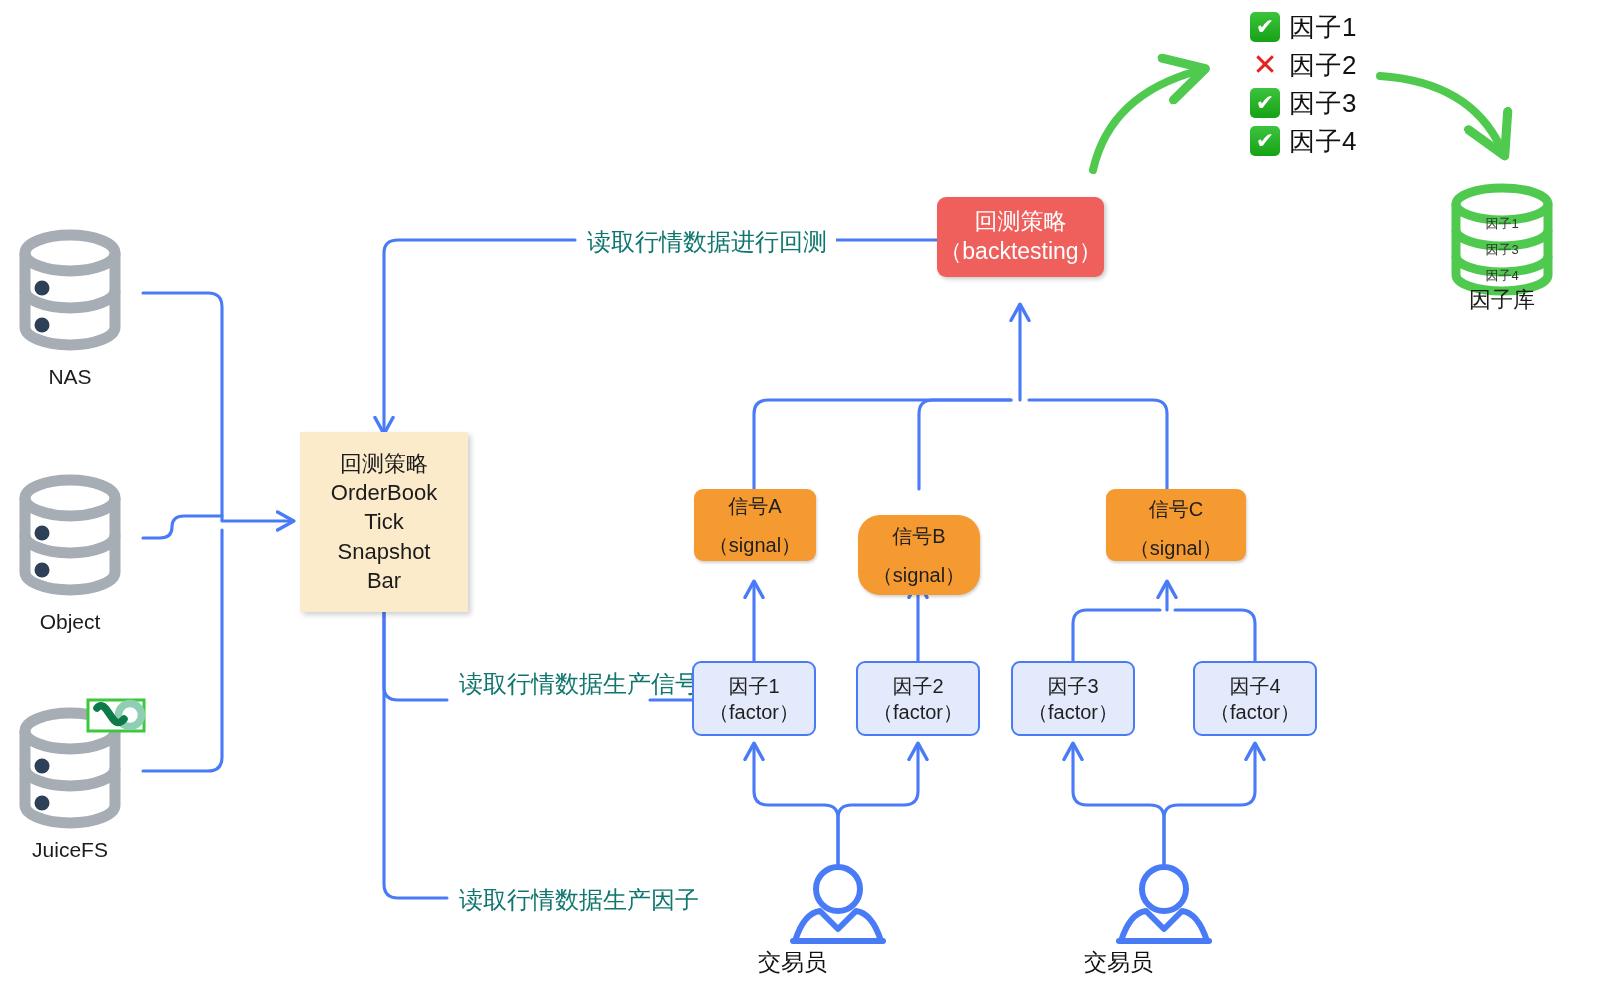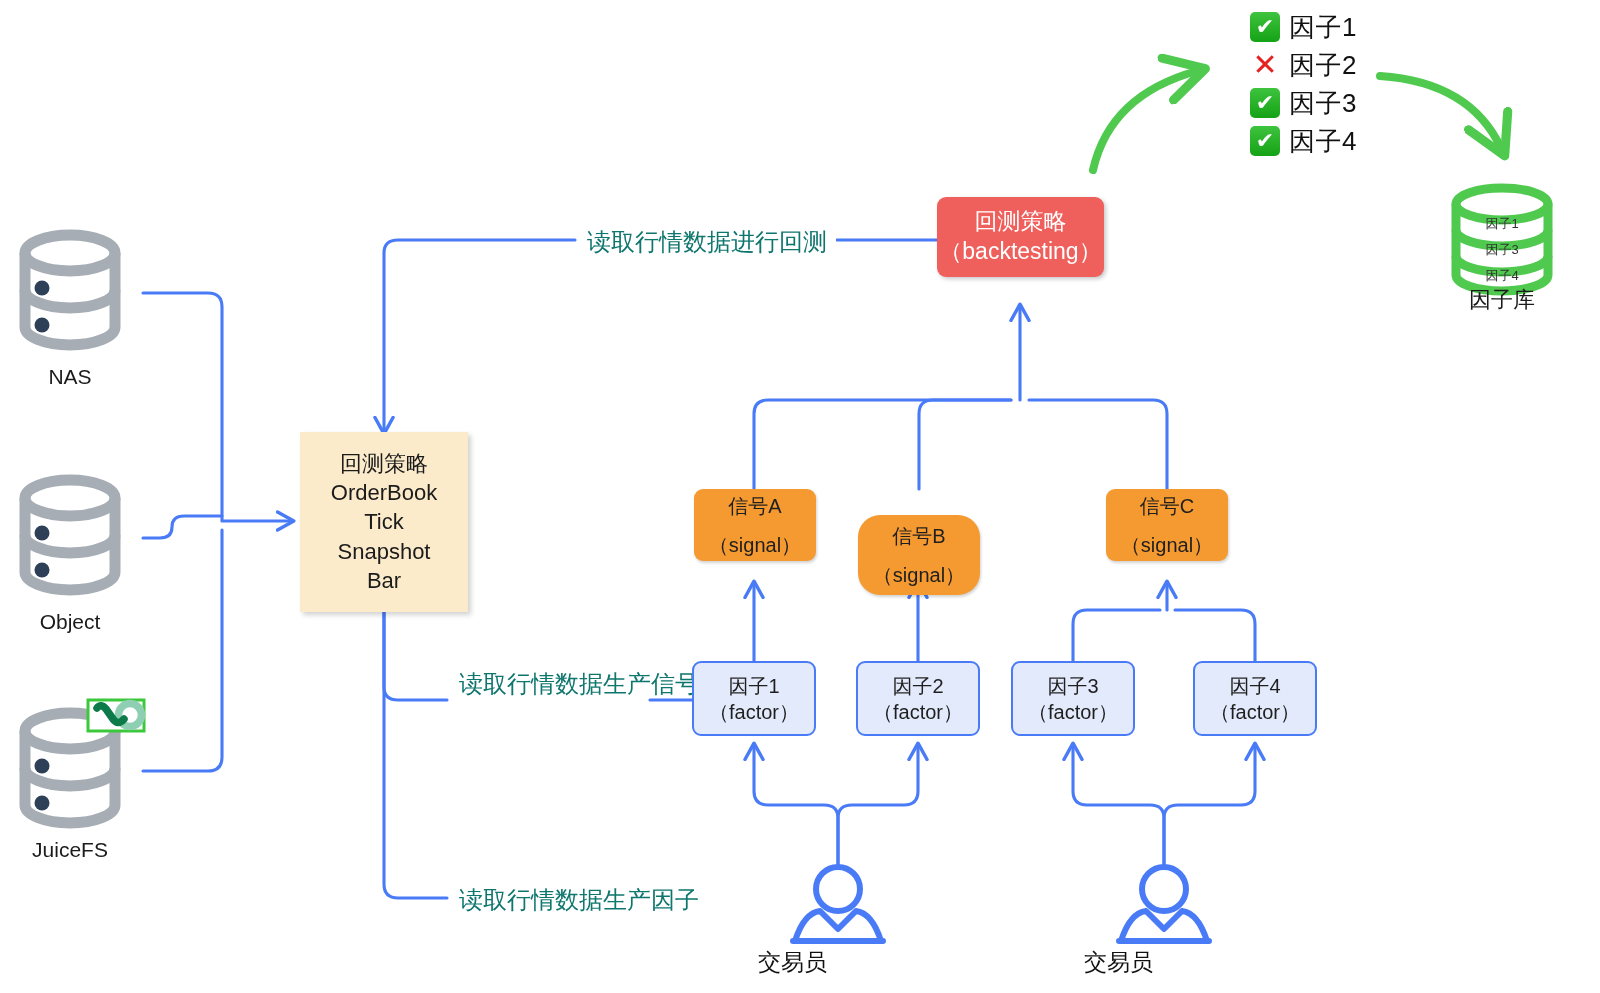--- a/index.html
+++ b/index.html
@@ -187,21 +187,21 @@
   </div>
 
   <div class="node node-signal" style="left:694px;top:489px;width:122px;height:72px;">
     <span>信号A</span>
     <span>（signal）</span>
   </div>
   <div class="node node-signal" style="left:858px;top:515px;width:122px;height:80px;border-radius:22px;">
     <span>信号B</span>
     <span>（signal）</span>
   </div>
-  <div class="node node-signal" style="left:1106px;top:489px;width:122px;height:72px;">
+  <div class="node node-signal" style="left:1106px;top:489px;width:140px;height:72px;justify-content:flex-end;">
     <span>信号C</span>
     <span>（signal）</span>
   </div>
 
   <div class="node node-factor" style="left:692px;top:661px;width:124px;height:75px;">
     <span>因子1</span>
     <span>（factor）</span>
   </div>
   <div class="node node-factor" style="left:856px;top:661px;width:124px;height:75px;">
     <span>因子2</span>

